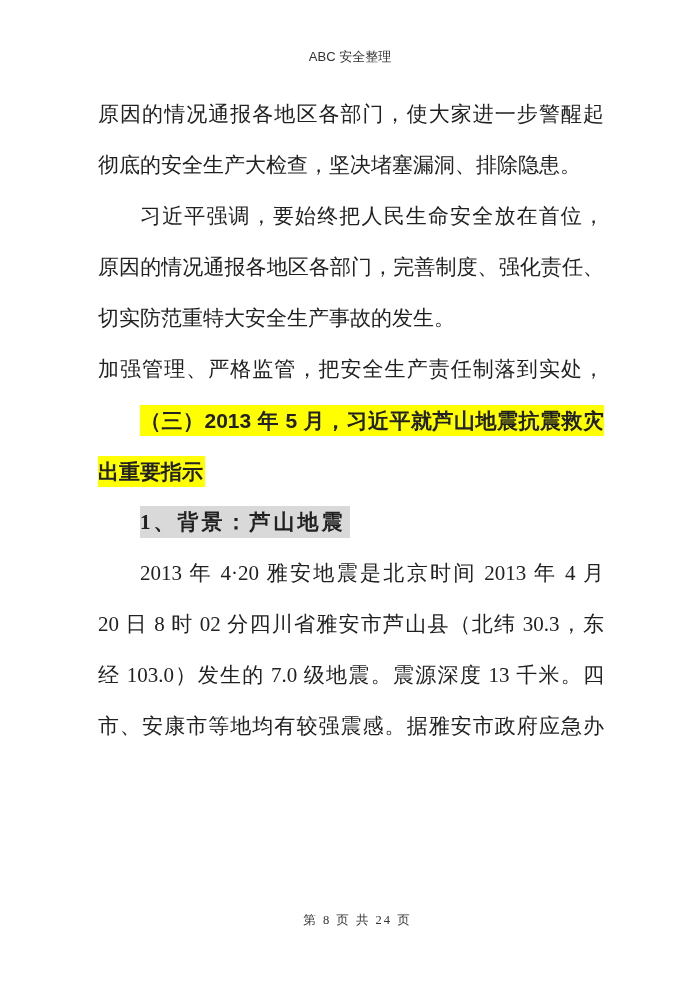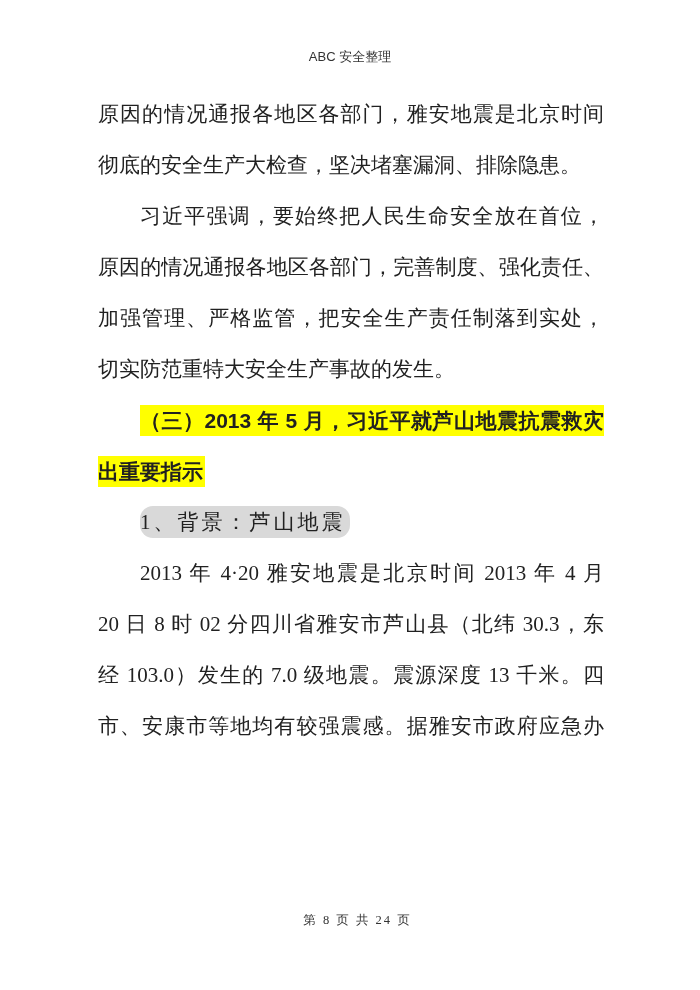--- a/index.html
+++ b/index.html
@@ -40,47 +40,46 @@
   }
   .hl-yellow {
     background:#ffff00;
     padding:4px 2px 4px 0;
   }
   .hl-gray {
     background:#d9d9d9;
     padding:4px 4px 4px 0;
   }
   .sub-text {
-    font-weight:400;
+    font-weight:700;
     letter-spacing:3px;
-    border-radius:13px;
   }
   .doc-footer {
     position:absolute; top:912px; left:15px; right:0;
     text-align:center;
     font-size:12.5px; color:#333333;
     letter-spacing:2px;
   }
 </style>
 </head>
 <body>
 
 <div class="page">
 
   <div class="doc-header">ABC 安全整理</div>
 
   <div class="content">
 
-    <div class="line jl">原因的情况通报各地区各部门，雅安地震是北京时间</div>
+    <div class="line jl">原因的情况通报各地区各部门，使大家进一步警醒起</div>
     <div class="line">彻底的安全生产大检查，坚决堵塞漏洞、排除隐患。</div>
 
     <div class="line jl indent">习近平强调，要始终把人民生命安全放在首位，</div>
     <div class="line jl">原因的情况通报各地区各部门，完善制度、强化责任、</div>
+    <div class="line">切实防范重特大安全生产事故的发生。</div>
     <div class="line jl">加强管理、严格监管，把安全生产责任制落到实处，</div>
-    <div class="line">切实防范重特大安全生产事故的发生。</div>
 
     <div class="line jl indent head"><span class="hl-yellow">（三）2013 年 5 月，习近平就芦山地震抗震救灾工作作</span></div>
     <div class="line head"><span class="hl-yellow">出重要指示</span></div>
 
     <div class="line indent"><span class="hl-gray sub-text">1、背景：芦山地震</span></div>
 
     <div class="line jl indent">2013 年 4·20 雅安地震是北京时间 2013 年 4 月</div>
     <div class="line jl">20 日 8 时 02 分四川省雅安市芦山县（北纬 30.3，东</div>
     <div class="line jl">经 103.0）发生的 7.0 级地震。震源深度 13 千米。四</div>
     <div class="line jl">市、安康市等地均有较强震感。据雅安市政府应急办</div>

